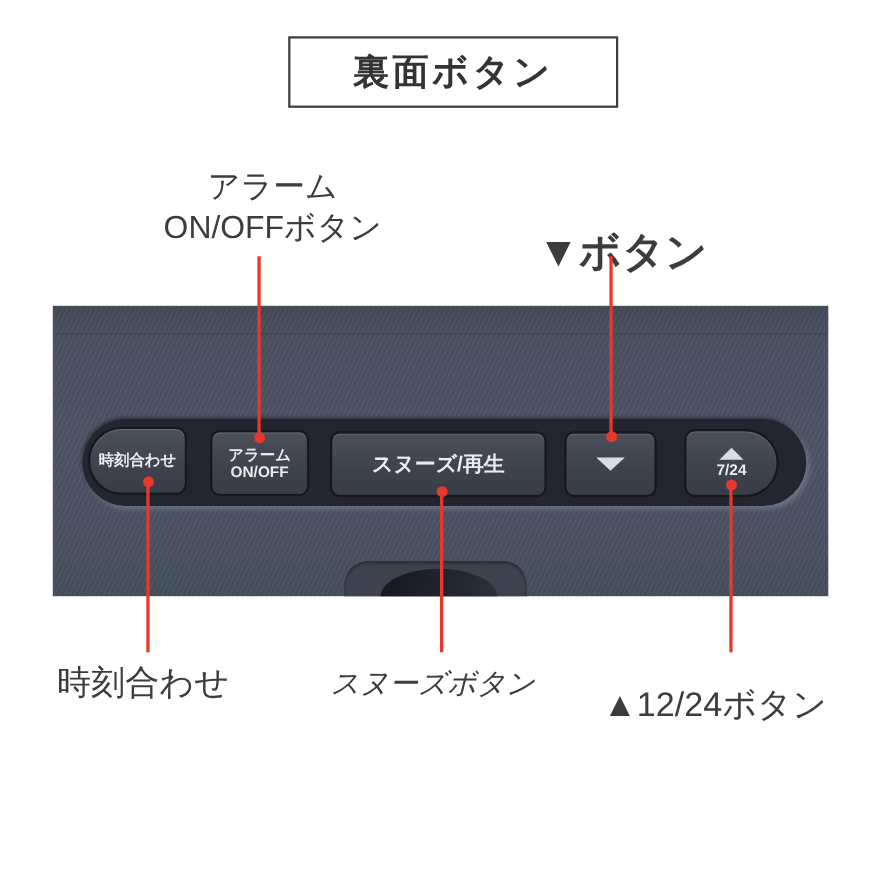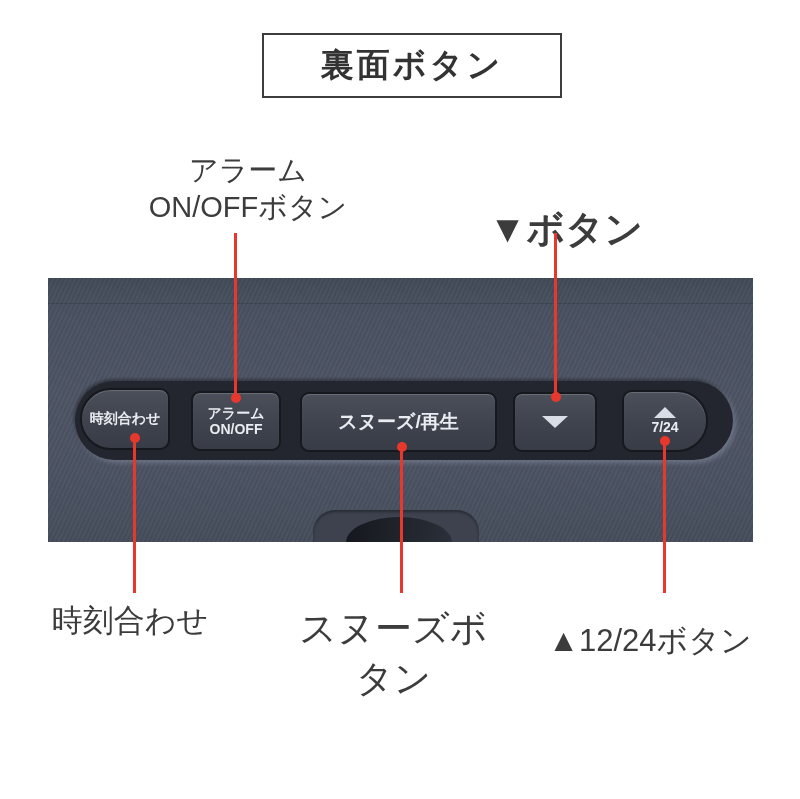--- a/index.html
+++ b/index.html
@@ -12,21 +12,21 @@
     border:2px solid #3d3d3d;box-sizing:border-box;
     display:flex;align-items:center;justify-content:center;margin-left:12px;
   }
   .title-box span{font-size:33px;font-weight:bold;color:#333333;letter-spacing:3px;}
 
   
   .callout{position:absolute;color:#3c3c3c;text-align:center;}
   .callout-alarm{left:118px;top:152px;width:260px;font-size:29px;line-height:37px;}
   .callout-down{left:456px;top:204px;width:220px;font-size:38px;font-weight:bold;}
   .callout-clock{left:28px;top:600px;width:204px;font-size:31px;line-height:41px;}
-  .callout-snooze{left:281px;top:604px;width:225px;font-size:37px;}
+  .callout-snooze{left:281px;top:604px;width:225px;font-size:26px;font-style:italic;}
   .callout-up1224{left:533px;top:620px;width:234px;font-size:31px;}
 
   
   .connector{position:absolute;width:3px;background:#e8382d;z-index:5;}
   .connector .dot{
     position:absolute;left:50%;transform:translateX(-50%);
     width:10px;height:10px;border-radius:50%;background:#e8382d;
   }
   .dot-bottom{bottom:-4px;}
   .dot-top{top:-4px;}

